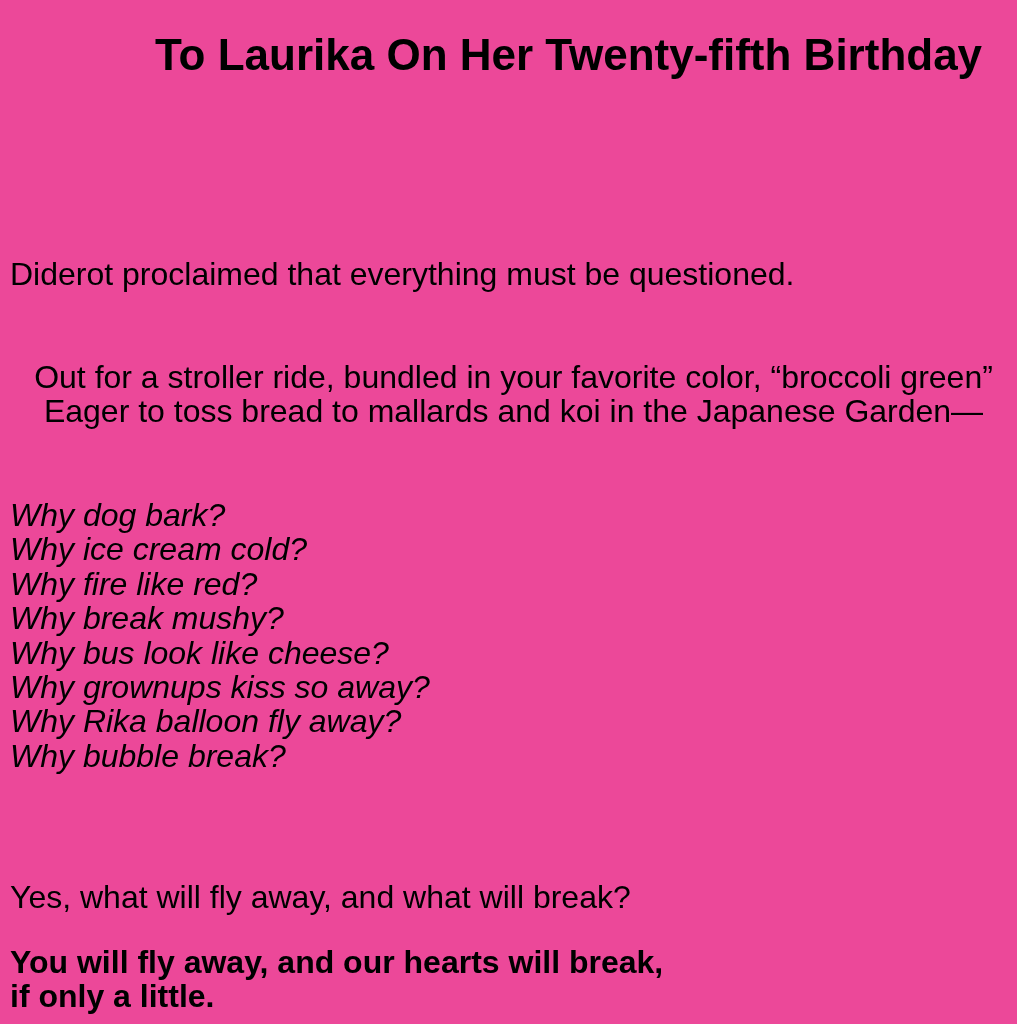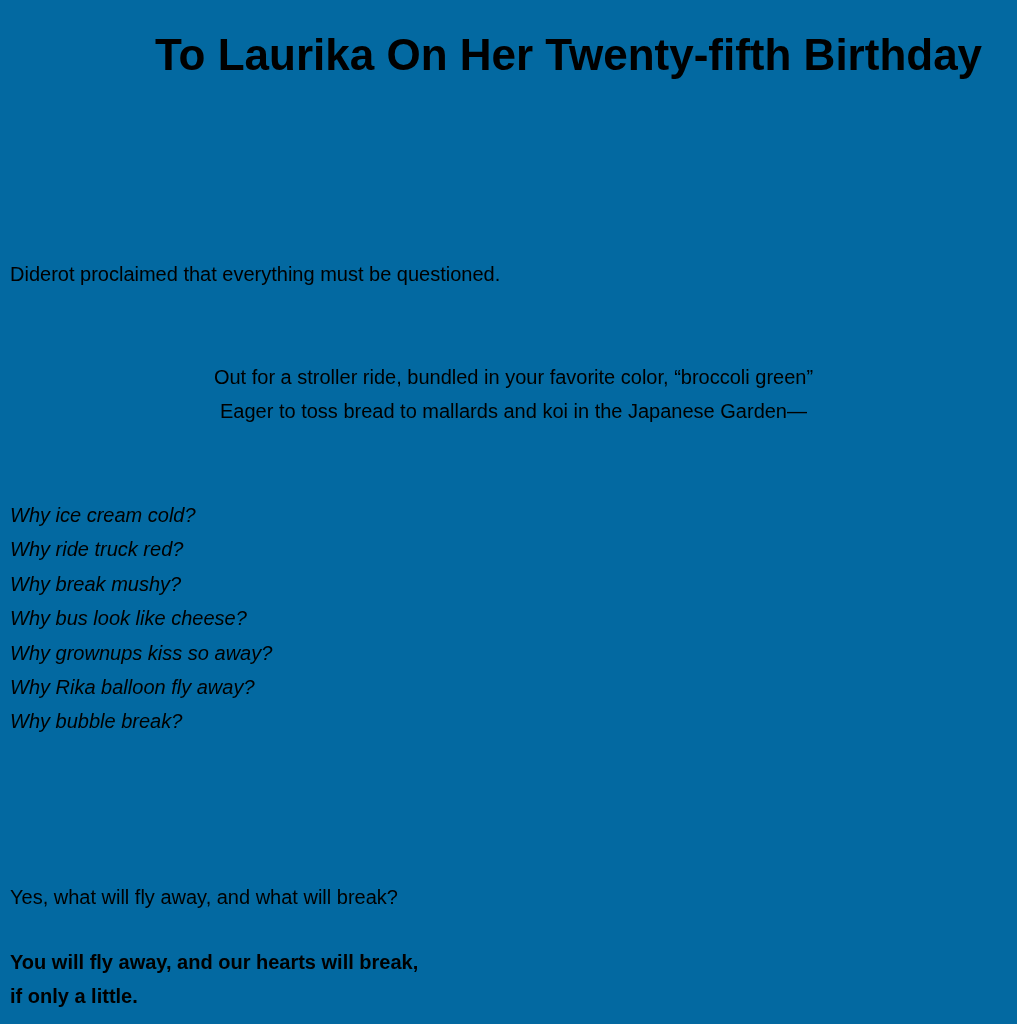--- a/index.html
+++ b/index.html
@@ -4,41 +4,41 @@
 <style>
   html, body {
     margin: 0;
     padding: 0;
     background: #ffffff;
   }
   .page {
     position: relative;
     width: 1017px;
     height: 1024px;
-    background: #0369a1;
+    background: #ec4899;
     color: #000000;
     font-family: "Liberation Sans", sans-serif;
     overflow: hidden;
   }
   .poem-title {
     position: absolute;
     left: 155px;
     top: 33px;
     margin: 0;
     font-size: 44px;
     font-weight: 700;
     line-height: 44px;
     white-space: nowrap;
     letter-spacing: 0;
   }
   .stanza {
     position: absolute;
     left: 10px;
     right: 0;
-    font-size: 20px;
+    font-size: 32px;
     line-height: 34.4px;
   }
   .stanza p {
     margin: 0;
     white-space: nowrap;
   }
   .stanza-1 { top: 257px; }
   .stanza-2 { top: 360px; text-align: center; }
   .stanza-3 { top: 498px; font-style: italic; }
   .stanza-4 { top: 880px; }
@@ -54,22 +54,23 @@
   <div class="stanza stanza-1">
     <p>Diderot proclaimed that everything must be questioned.</p>
   </div>
 
   <div class="stanza stanza-2">
     <p>Out for a stroller ride, bundled in your favorite color, “broccoli green”</p>
     <p>Eager to toss bread to mallards and koi in the Japanese Garden—</p>
   </div>
 
   <div class="stanza stanza-3">
+    <p>Why dog bark?</p>
     <p>Why ice cream cold?</p>
-    <p>Why ride truck red?</p>
+    <p>Why fire like red?</p>
     <p>Why break mushy?</p>
     <p>Why bus look like cheese?</p>
     <p>Why grownups kiss so away?</p>
     <p>Why Rika balloon fly away?</p>
     <p>Why bubble break?</p>
   </div>
 
   <div class="stanza stanza-4">
     <p>Yes, what will fly away, and what will break?</p>
   </div>

